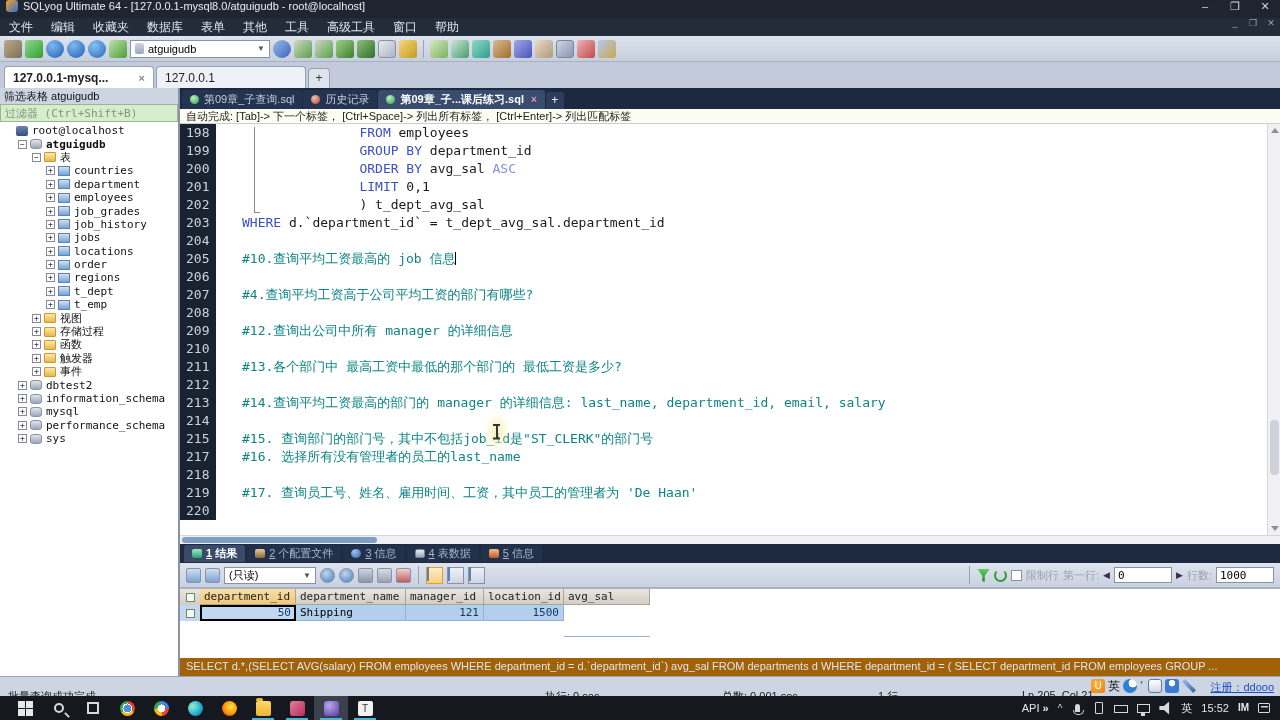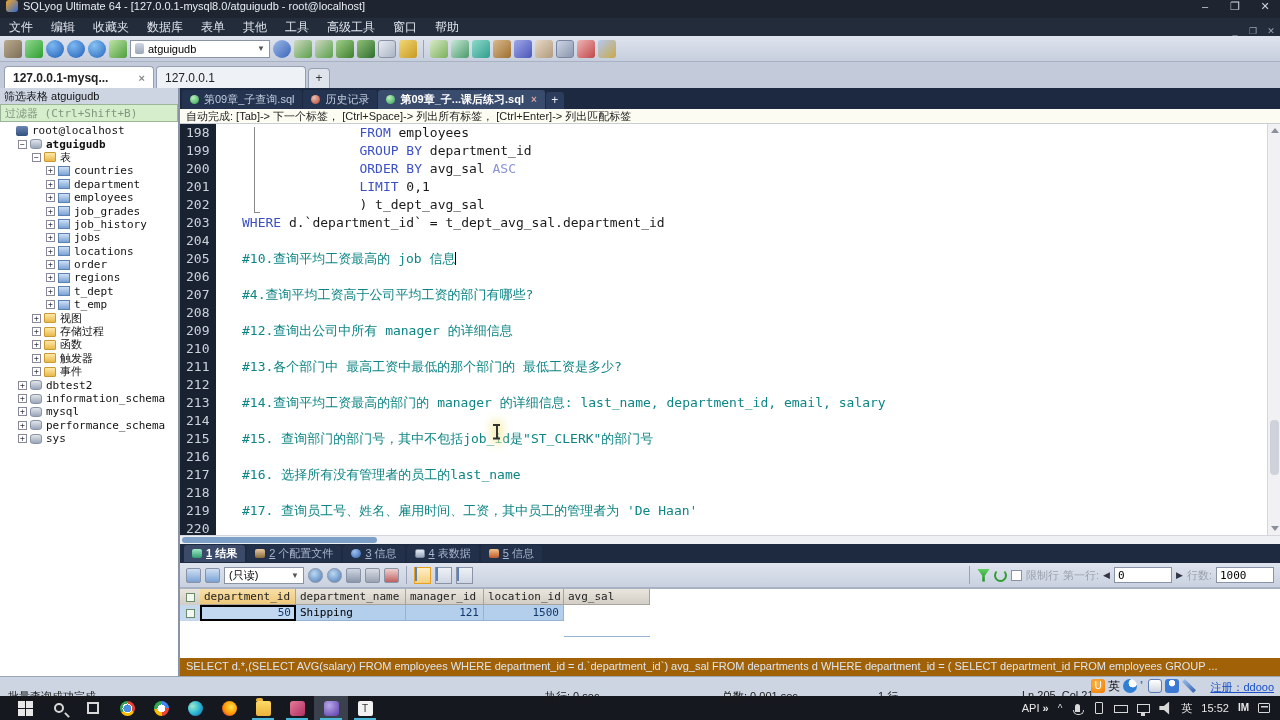--- a/index.html
+++ b/index.html
@@ -6,21 +6,21 @@
   html,body{width:1280px;height:720px;overflow:hidden;background:#000;}
   body{font-family:"Liberation Sans",sans-serif;font-size:12px;}
   #app{width:1280px;height:720px;display:flex;flex-direction:column;background:#ccd4e2;}
 
   
   .titlebar{height:18px;background:#1e2531;display:flex;align-items:flex-start;color:#e8ecf2;font-size:11px;flex:0 0 auto;}
   .appicon{width:12px;height:12px;margin:0 5px 0 6px;border-radius:3px;background:linear-gradient(135deg,#f5a623,#2d6bd8);}
   .wctrls{margin-left:auto;display:flex;}
   .wc{width:30px;text-align:center;color:#cfd5de;font-size:11px;cursor:default;}
   
-  .menubar{height:18px;background:#232c3b;display:flex;align-items:flex-end;color:#dfe5ee;font-size:12px;flex:0 0 auto;}
+  .menubar{height:18px;background:#232c3b;display:flex;align-items:flex-start;color:#dfe5ee;font-size:12px;flex:0 0 auto;}
   .mi{padding:0 9px;line-height:18px;}
   .mdi{margin-left:auto;display:flex;color:#9aa4b4;font-size:9px;}
   .mdc{width:18px;text-align:center;}
   
   .toolbar{height:26px;background:linear-gradient(#dfe4ee,#c6cedd);display:flex;align-items:center;padding:0 4px;gap:3px;flex:0 0 auto;border-bottom:1px solid #a9b2c2;}
   .tbi{width:18px;height:18px;border-radius:3px;display:inline-block;}
   .tbsep{width:1px;height:18px;background:#9aa4b6;margin:0 3px;}
   .dbsel{width:140px;height:18px;background:#fff;border:1px solid #8a93a5;display:flex;align-items:center;font-size:11px;padding:0 4px;gap:4px;}
   .dbsel .cyl{width:9px;height:11px;background:linear-gradient(#cfd6e2,#9aa6ba);border-radius:3px/2px;}
   .dbsel .car{margin-left:auto;font-size:8px;color:#555;}
@@ -112,21 +112,21 @@
   .ric2{background:radial-gradient(circle at 35% 30%,#9fc2f0,#2f5fae);border-radius:50%;}
   .ric3{background:linear-gradient(#e8ecf2,#9aa6ba);border:1px solid #7a86a0;}
   .ric4{background:linear-gradient(#f2c28a,#c05a2a);}
   .restoolbar{height:25px;background:linear-gradient(#dfe4ee,#c9d1e0);border-bottom:1px solid #a9b2c2;display:flex;align-items:center;gap:4px;padding:0 6px;font-size:11px;flex:0 0 auto;}
   .rbi{width:15px;height:15px;border-radius:2px;border:1px solid #8a93a5;background:linear-gradient(#f2f4f8,#c9d1e0);}
   .rbi.grid{background:linear-gradient(#cfe0f4,#7ba2d4);}
   .rbi.save{background:linear-gradient(#cfd6e2,#8a96aa);}
   .rbi.trash{background:linear-gradient(#d8dce4,#9aa2b2);}
   .rbi.stop{background:linear-gradient(#f0d0d0,#c06060);}
   .rbi.rot{background:radial-gradient(circle at 40% 35%,#bcd8f2,#4a7ab8);border-radius:50%;}
-  .modesel{height:17px;width:80px;background:#fff;border:1px solid #8a93a5;display:flex;align-items:center;padding:0 4px;}
+  .modesel{height:17px;width:92px;background:#fff;border:1px solid #8a93a5;display:flex;align-items:center;padding:0 4px;}
   .modesel .car{margin-left:auto;font-size:8px;color:#555;}
   .viewbtn{width:17px;height:17px;border:1px solid #8a93a5;background:linear-gradient(#eef1f6,#cfd6e2);}
   .viewbtn.sel{border:1px solid #e8a020;background:linear-gradient(#fdeec8,#f5d080);}
   .viewbtn .g{margin:3px auto;width:9px;height:9px;background:linear-gradient(#cfe0f4,#7ba2d4);border:1px solid #5a82b4;}
   .rspacer{flex:1 1 auto;}
   .ic-filter-funnel{width:13px;height:13px;background:linear-gradient(#5fd05f,#1f8f1f);clip-path:polygon(0 0,100% 0,60% 55%,60% 100%,40% 100%,40% 55%);}
   .ic-refresh-green{width:13px;height:13px;border-radius:50%;border:2.5px solid #2f9e2f;border-top-color:transparent;}
   .rchk{width:11px;height:11px;border:1px solid #8a93a5;background:#fff;}
   .dis{color:#9aa0ac;}
   .numin{width:58px;height:16px;border:1px solid #8a93a5;background:#fff;font-size:11px;padding:0 3px;font-family:"DejaVu Sans Mono",monospace;}
@@ -494,24 +494,20 @@
               </div>
               <div class="eline">
                 <span class="lnum">214</span>
                 <span class="lcode"></span>
               </div>
               <div class="eline">
                 <span class="lnum">215</span>
                 <span class="lcode"><span class="cm">#15. 查询部门的部门号，其中不包括job_id是"ST_CLERK"的部门号</span></span>
               </div>
               <div class="eline">
-                <span class="lnum">216</span>
-                <span class="lcode"></span>
-              </div>
-              <div class="eline">
                 <span class="lnum">217</span>
                 <span class="lcode"><span class="cm">#16. 选择所有没有管理者的员工的last_name</span></span>
               </div>
               <div class="eline">
                 <span class="lnum">218</span>
                 <span class="lcode"></span>
               </div>
               <div class="eline">
                 <span class="lnum">219</span>
                 <span class="lcode"><span class="cm">#17. 查询员工号、姓名、雇用时间、工资，其中员工的管理者为 'De Haan'</span></span>

